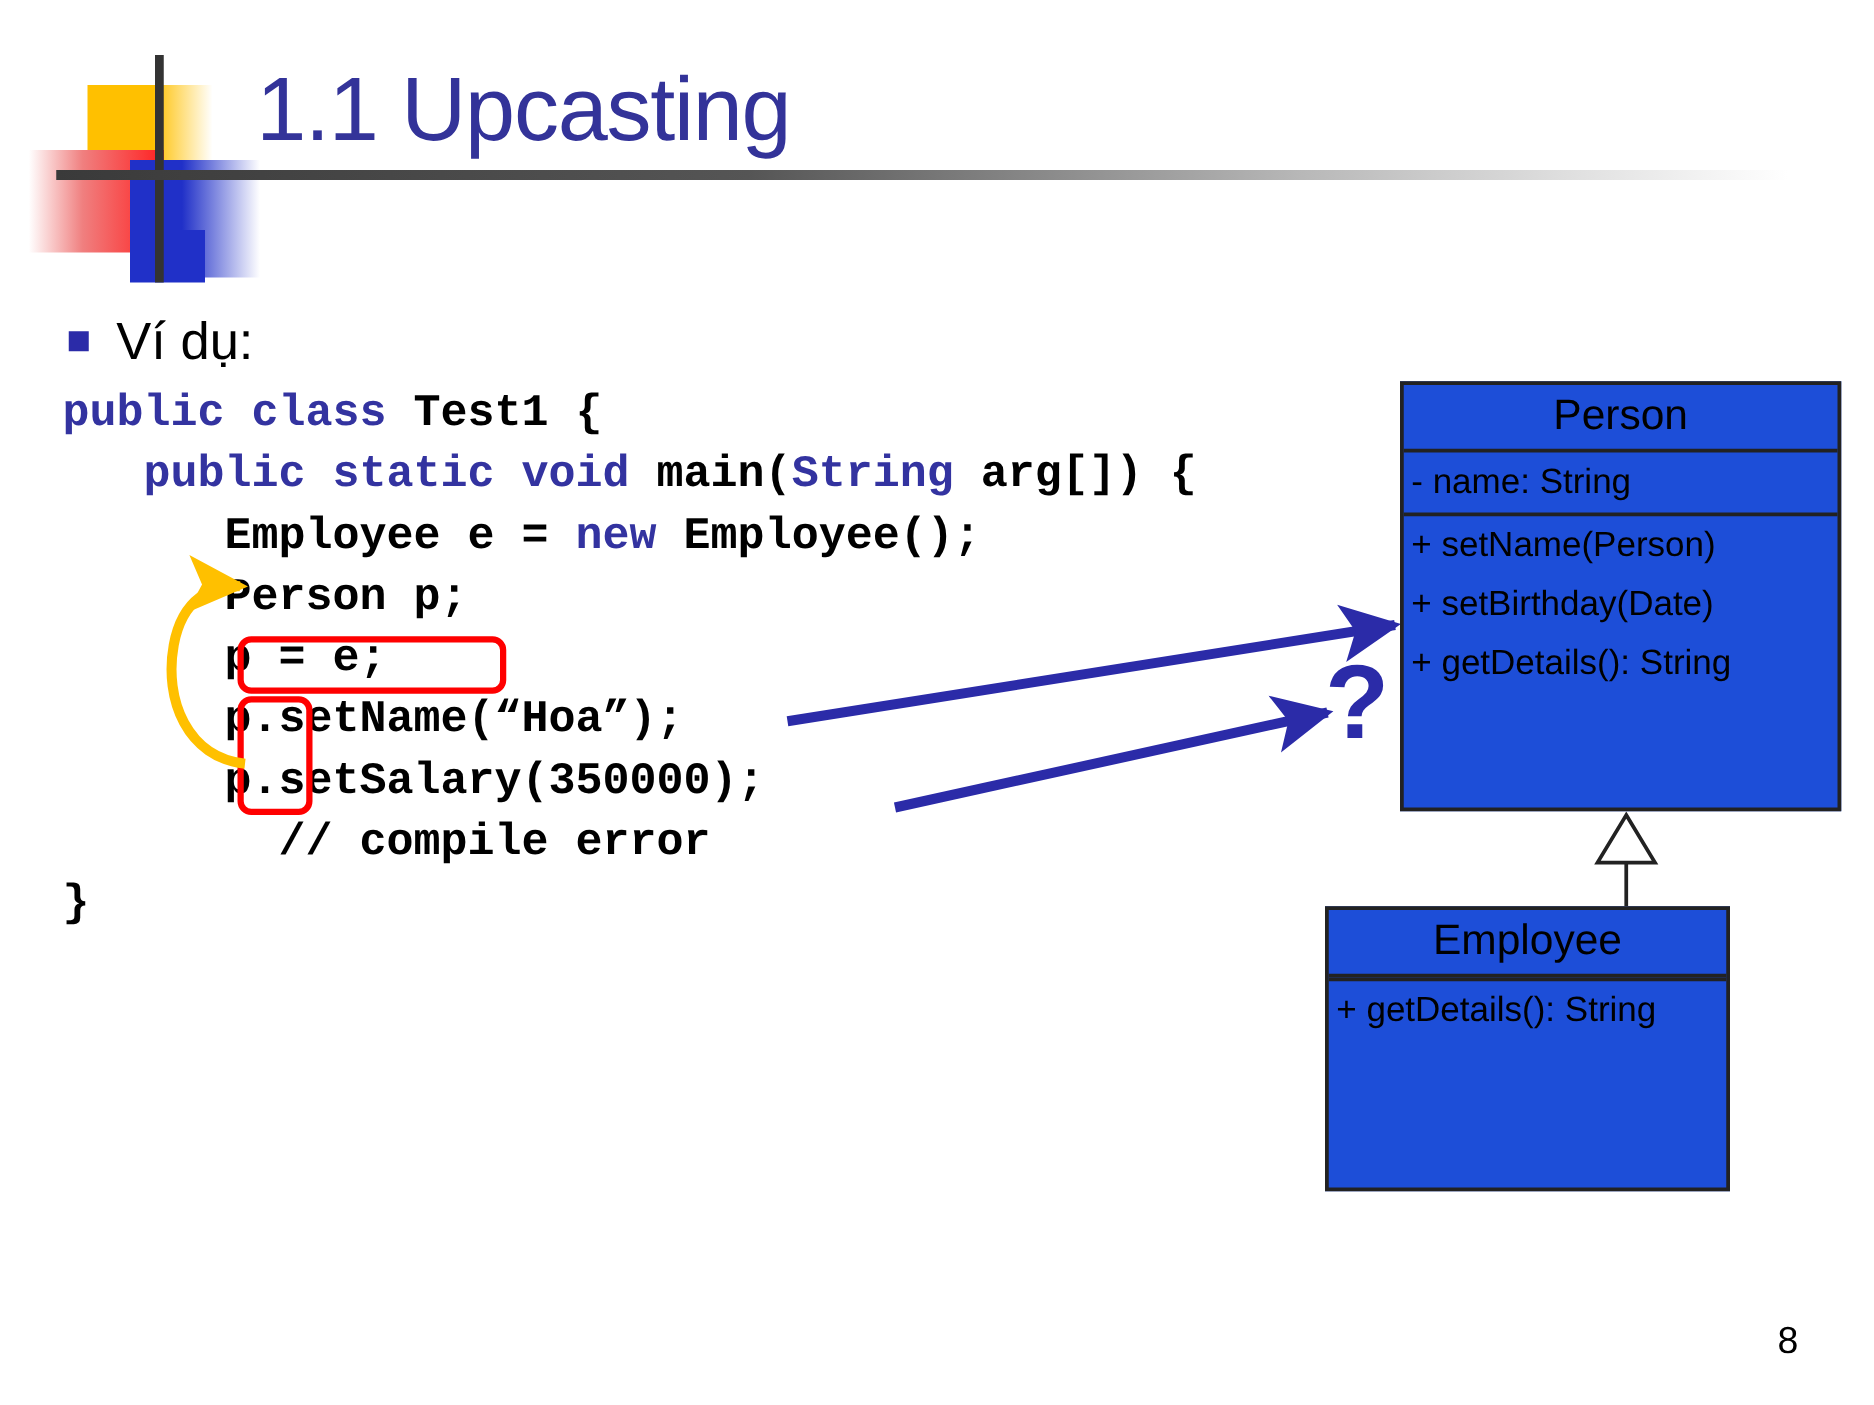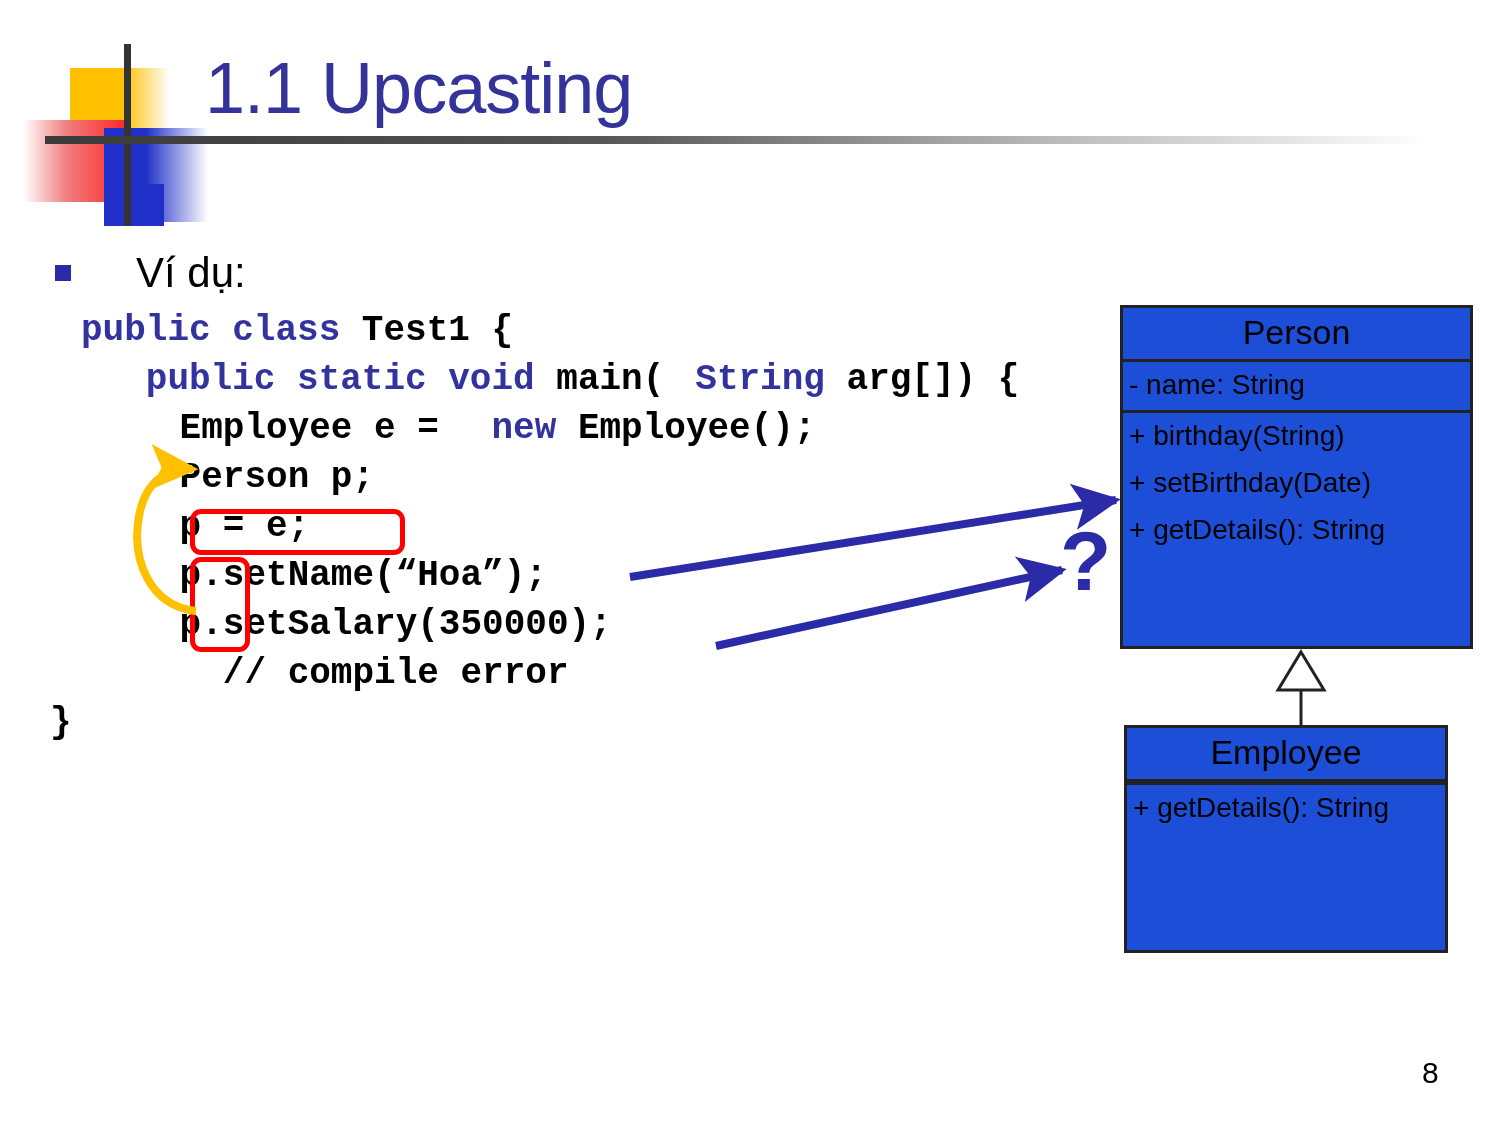--- a/index.html
+++ b/index.html
@@ -87,21 +87,20 @@
     white-space: nowrap;
   }
 
   
   #bullet-row {
     position: absolute;
     left: 55px;
     top: 252px;
     display: flex;
     align-items: center;
-    gap: 43px;
   }
   .bullet-square {
     width: 16px;
     height: 16px;
     background: #2B2BA8;
     margin-right: 22px;
     flex: 0 0 auto;
   }
   #bullet-label {
     font-size: 42px;
@@ -115,21 +114,21 @@
     position: absolute;
     left: 50px;
     top: 306px;
     font-family: "Liberation Mono", "DejaVu Sans Mono", monospace;
     font-size: 36px;
     font-weight: bold;
     line-height: 49px;
     color: #000000;
     white-space: pre;
   }
-  #code-block .kw { color: #3333A0; margin-left: 31px; }
+  #code-block .kw { color: #3333A0; }
   #code-block .ln { display: block; height: 49px; }
 
   
   .red-box {
     position: absolute;
     border: 5px solid #FF0000;
     border-radius: 11px;
     box-sizing: border-box;
   }
   #red-box-assign {
@@ -174,21 +173,21 @@
     background: #1d4ed8;
     box-sizing: border-box;
   }
   #uml-person {
     left: 1120px;
     top: 305px;
     width: 353px;
     height: 344px;
   }
   #uml-employee {
-    left: 1124px;
+    left: 1060px;
     top: 725px;
     width: 324px;
     height: 228px;
   }
   .uml-title {
     text-align: center;
     font-size: 34px;
     color: #000000;
     padding: 6px 0 8px 0;
     line-height: 1.1;
@@ -260,21 +259,21 @@
 
     <line x1="1301" y1="725" x2="1301" y2="688" stroke="#222222" stroke-width="3"></line>
     <polygon points="1301,652 1324,690 1278,690" fill="#ffffff" stroke="#222222" stroke-width="3"></polygon>
   </svg>
 
   <div class="uml-box" id="uml-person">
     <div class="uml-title">Person</div>
     <div class="uml-sep"></div>
     <div class="uml-row">- name: String</div>
     <div class="uml-sep"></div>
-    <div class="uml-row">+ birthday(String)</div>
+    <div class="uml-row">+ setName(Person)</div>
     <div class="uml-row">+ setBirthday(Date)</div>
     <div class="uml-row">+ getDetails(): String</div>
   </div>
 
   <div class="uml-box" id="uml-employee">
     <div class="uml-title">Employee</div>
     <div class="uml-sep"></div>
     <div class="uml-sep"></div>
     <div class="uml-row">+ getDetails(): String</div>
   </div>

